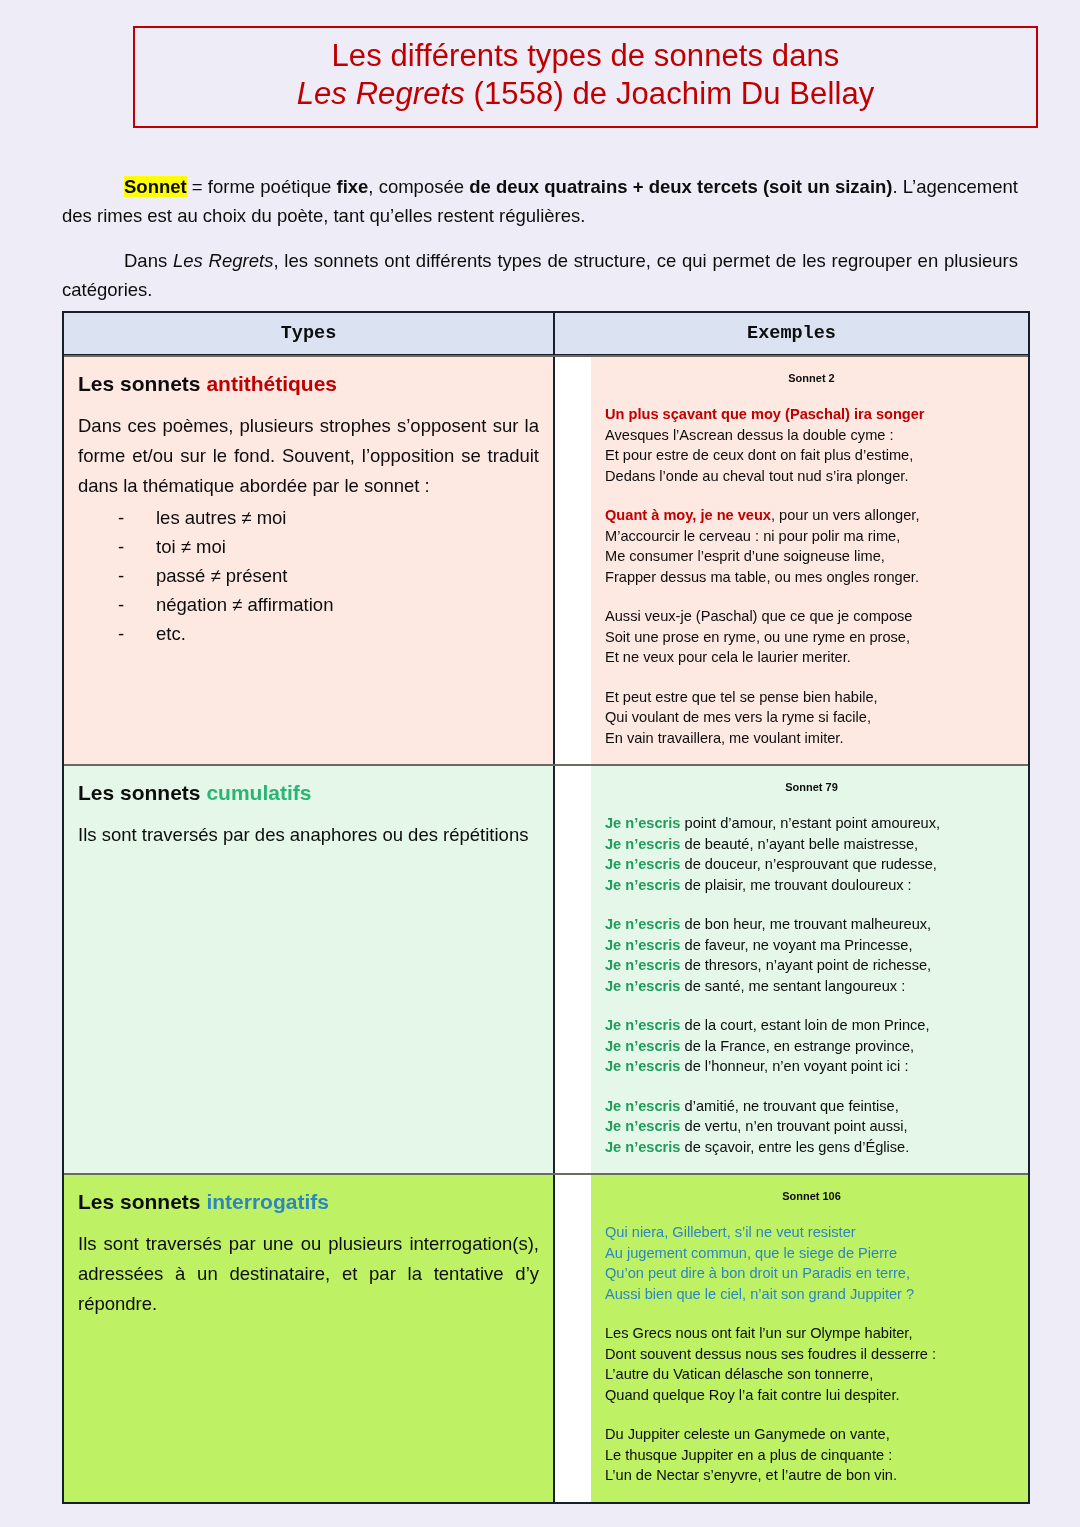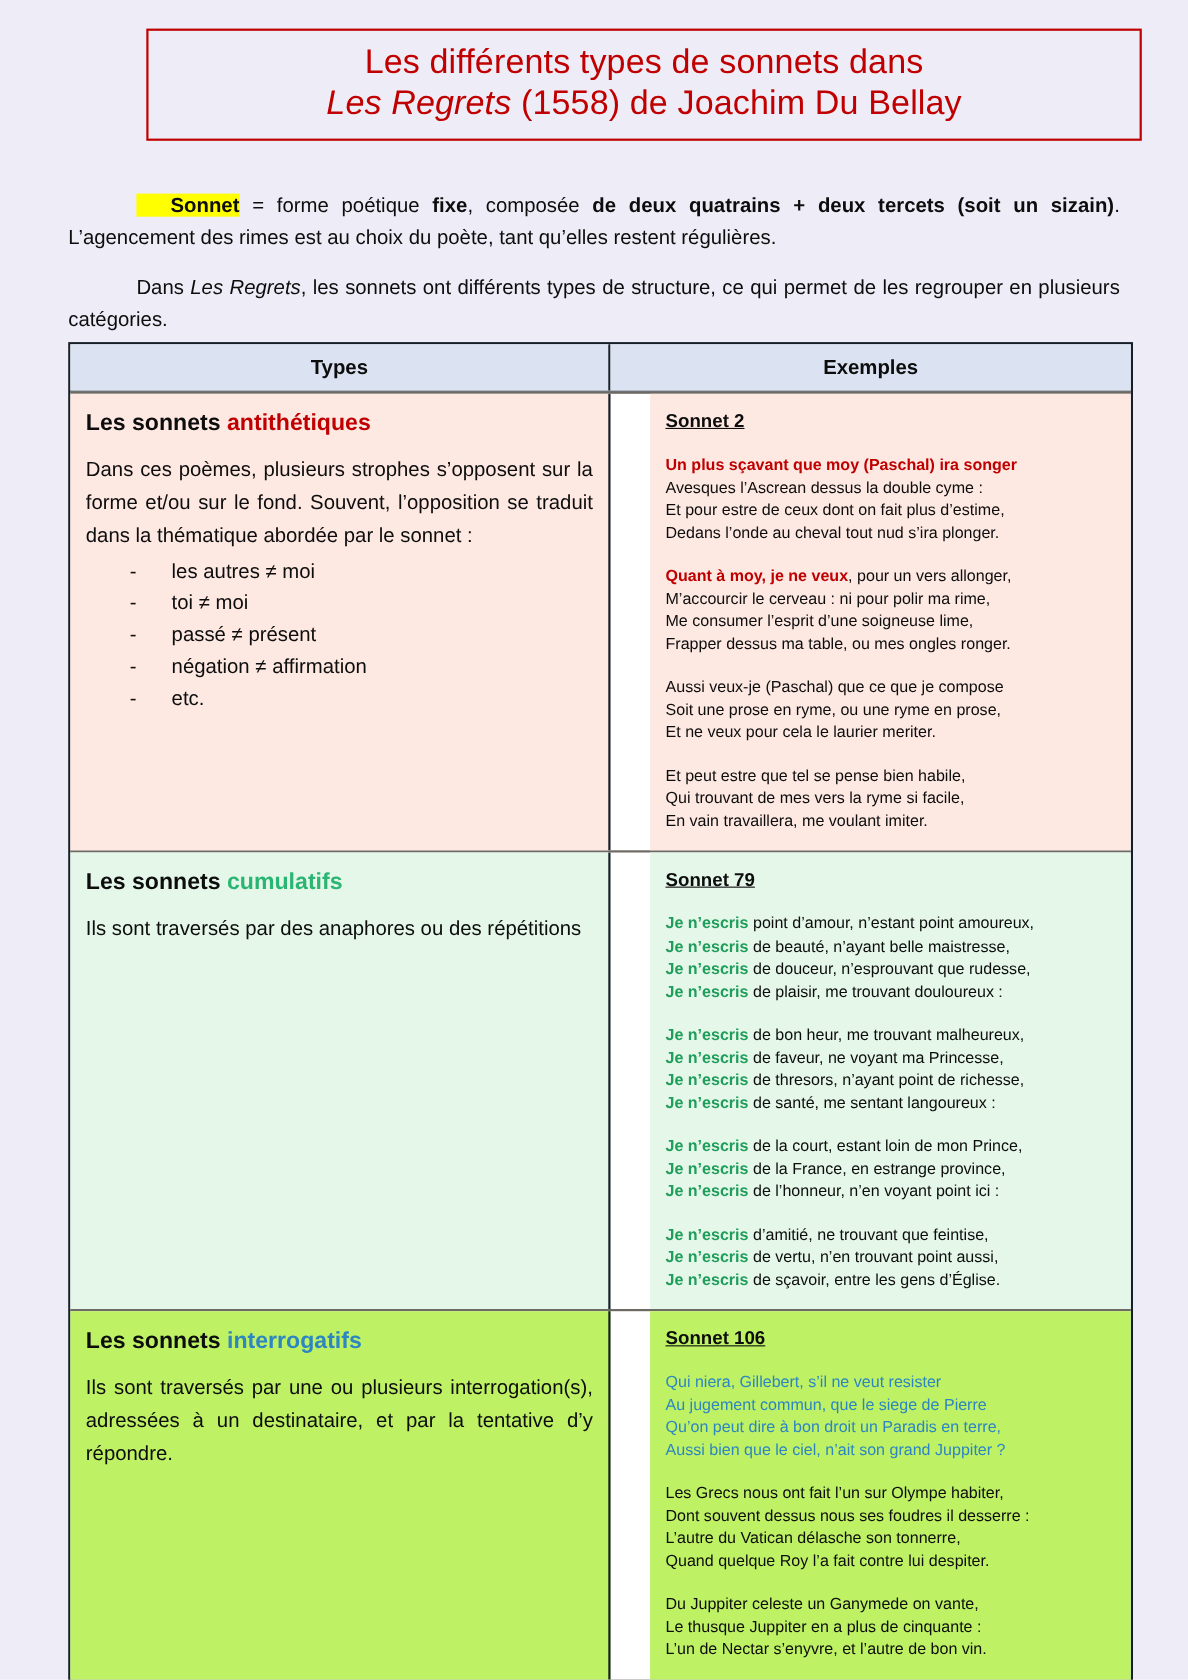--- a/index.html
+++ b/index.html
@@ -55,21 +55,20 @@
     text-align: justify;
   }
   .intro p {
     margin: 0 0 16px 0;
     text-indent: 62px;
   }
   .intro p:last-child { margin-bottom: 0; }
   .hl {
     background: #ffff00;
     font-weight: bold;
-    padding-left: 31px;
   }
   .b { font-weight: bold; }
   .i { font-style: italic; }
 
   
   .table {
     position: absolute;
     left: 62px;
     top: 311px;
     width: 968px;
@@ -96,21 +95,21 @@
 
   
   .hrow .cell-left,
   .hrow .cell-right {
     background: #dbe2f1;
     padding: 10px 10px 10px 10px;
     text-align: center;
     font-weight: bold;
     font-size: 18.5px;
   }
-  .hrow { border-bottom: 1px solid #17202a; }
+  .hrow { border-bottom: 1px solid #17202a; font-family: Liberation Mono, monospace; }
 
   
   .row-anti .cell-left, .row-anti .cell-right { background: #fde8e2; }
   .row-cumul .cell-left, .row-cumul .cell-right { background: #e5f7e9; }
   .row-interro .cell-left, .row-interro .cell-right { background: #bef264; }
 
   .type-head {
     font-size: 21px;
     font-weight: bold;
     margin: 2px 0 14px 0;
@@ -139,23 +138,23 @@
   }
   .bullets li::before {
     content: "-";
     position: absolute;
     left: 0;
     top: 0;
   }
 
   
   .poem-title {
-    font-weight: bold;
-    font-size: 17px;
-    text-decoration: underline;
+    text-align: center;
+    font-weight: bold;
+    font-size: 11px;
     margin: 3px 0 20px 0;
   }
   .stanza {
     margin: 0 0 19px 0;
     font-size: 14.6px;
     line-height: 20.5px;
   }
   .stanza:last-child { margin-bottom: 0; }
   .stanza div { white-space: nowrap; }
   .em-red { color: #c00000; font-weight: bold; }
@@ -214,21 +213,21 @@
         </div>
 
         <div class="stanza">
           <div><span>Aussi veux-je (Paschal) que ce que je compose</span></div>
           <div><span>Soit une prose en ryme, ou une ryme en prose,</span></div>
           <div><span>Et ne veux pour cela le laurier meriter.</span></div>
         </div>
 
         <div class="stanza">
           <div><span>Et peut estre que tel se pense bien habile,</span></div>
-          <div><span>Qui trouvant de mes vers la ryme si facile,</span></div>
+          <div><span>Qui voulant de mes vers la ryme si facile,</span></div>
           <div><span>En vain travaillera, me voulant imiter.</span></div>
         </div>
       </div>
     </div>
 
     <div class="trow row-cumul">
       <div class="cell-left">
         <div class="type-head"><span>Les sonnets </span><span class="kw-green">cumulatifs</span></div>
         <p class="type-desc">Ils sont traversés par des anaphores ou des répétitions</p>
       </div>

